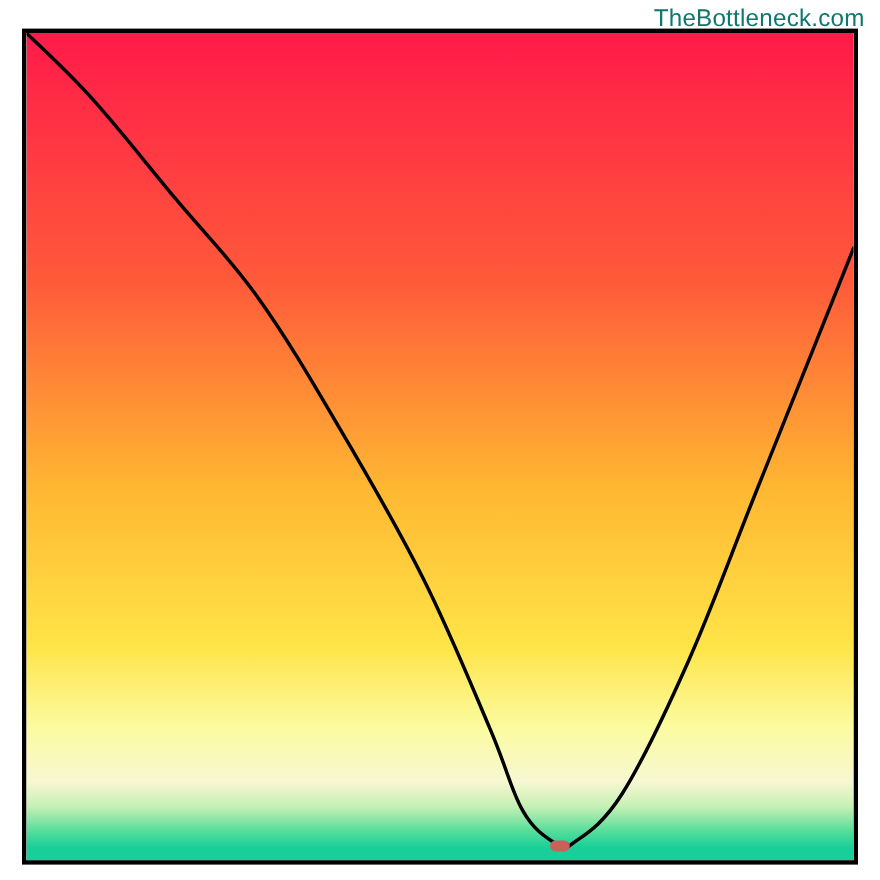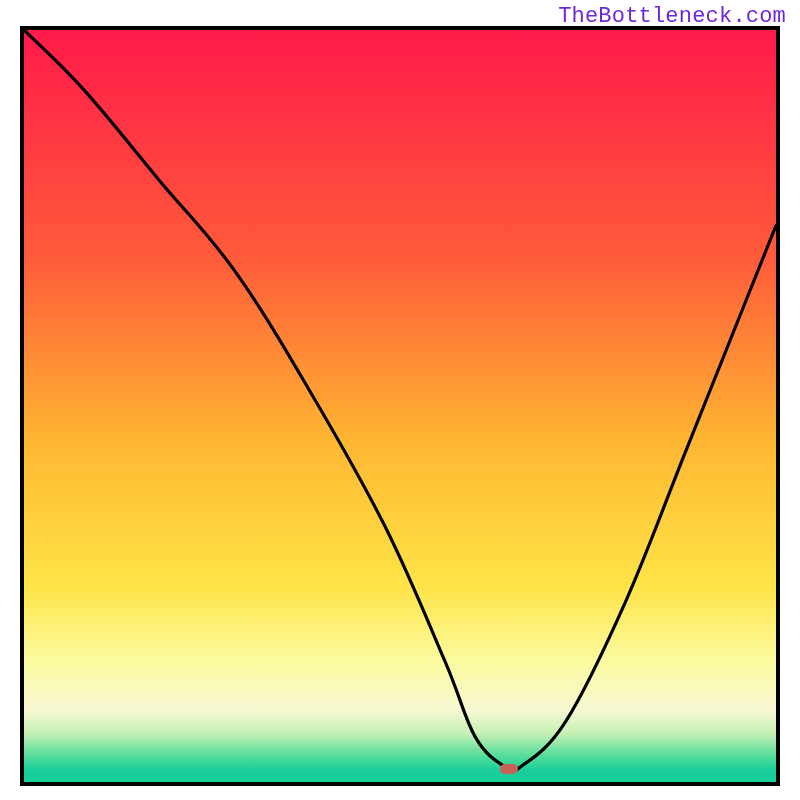--- a/index.html
+++ b/index.html
@@ -14,23 +14,22 @@
   .canvas {
     position: relative;
     width: 800px;
     height: 800px;
   }
   .watermark {
     position: absolute;
     top: 4px;
     right: 14px;
     font-size: 22px;
-    color: #6d28d9;
+    color: #0f766e;
     letter-spacing: 0.2px;
-    font-family: Liberation Mono, monospace;
   }
   .plot-frame {
     position: absolute;
     left: 20px;
     top: 26px;
     width: 760px;
     height: 760px;
     border: 4px solid #000;
     box-sizing: border-box;
     overflow: hidden;

